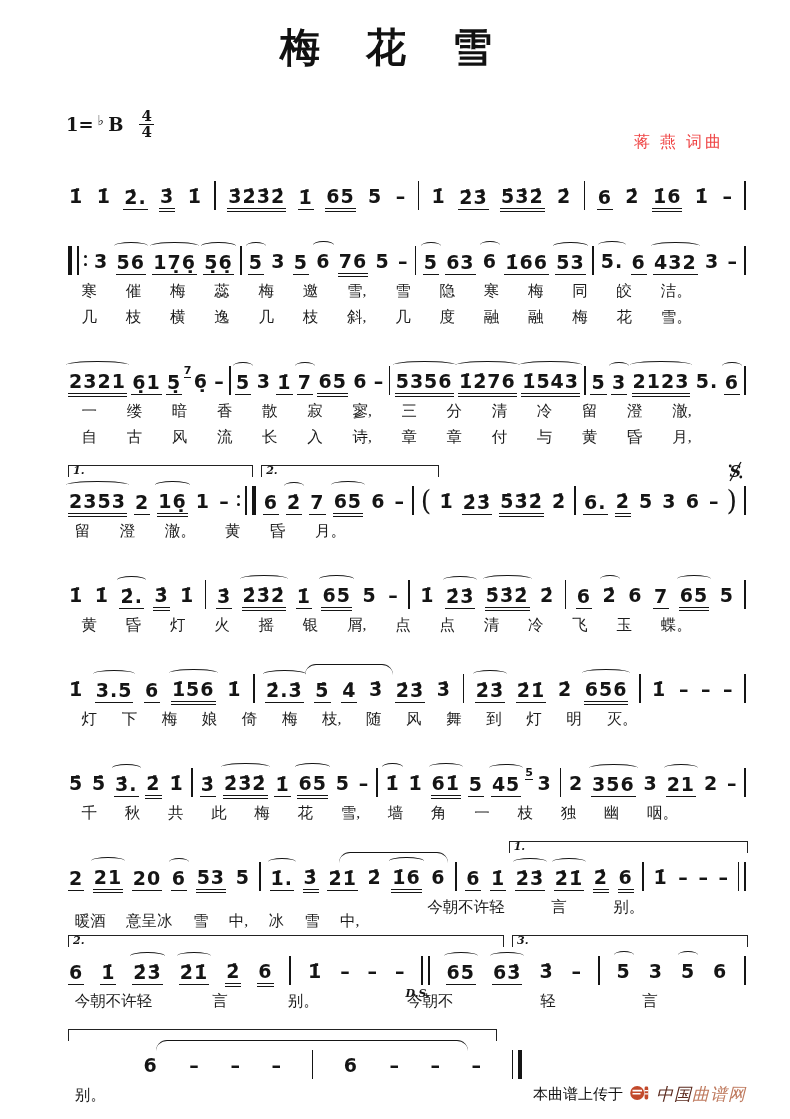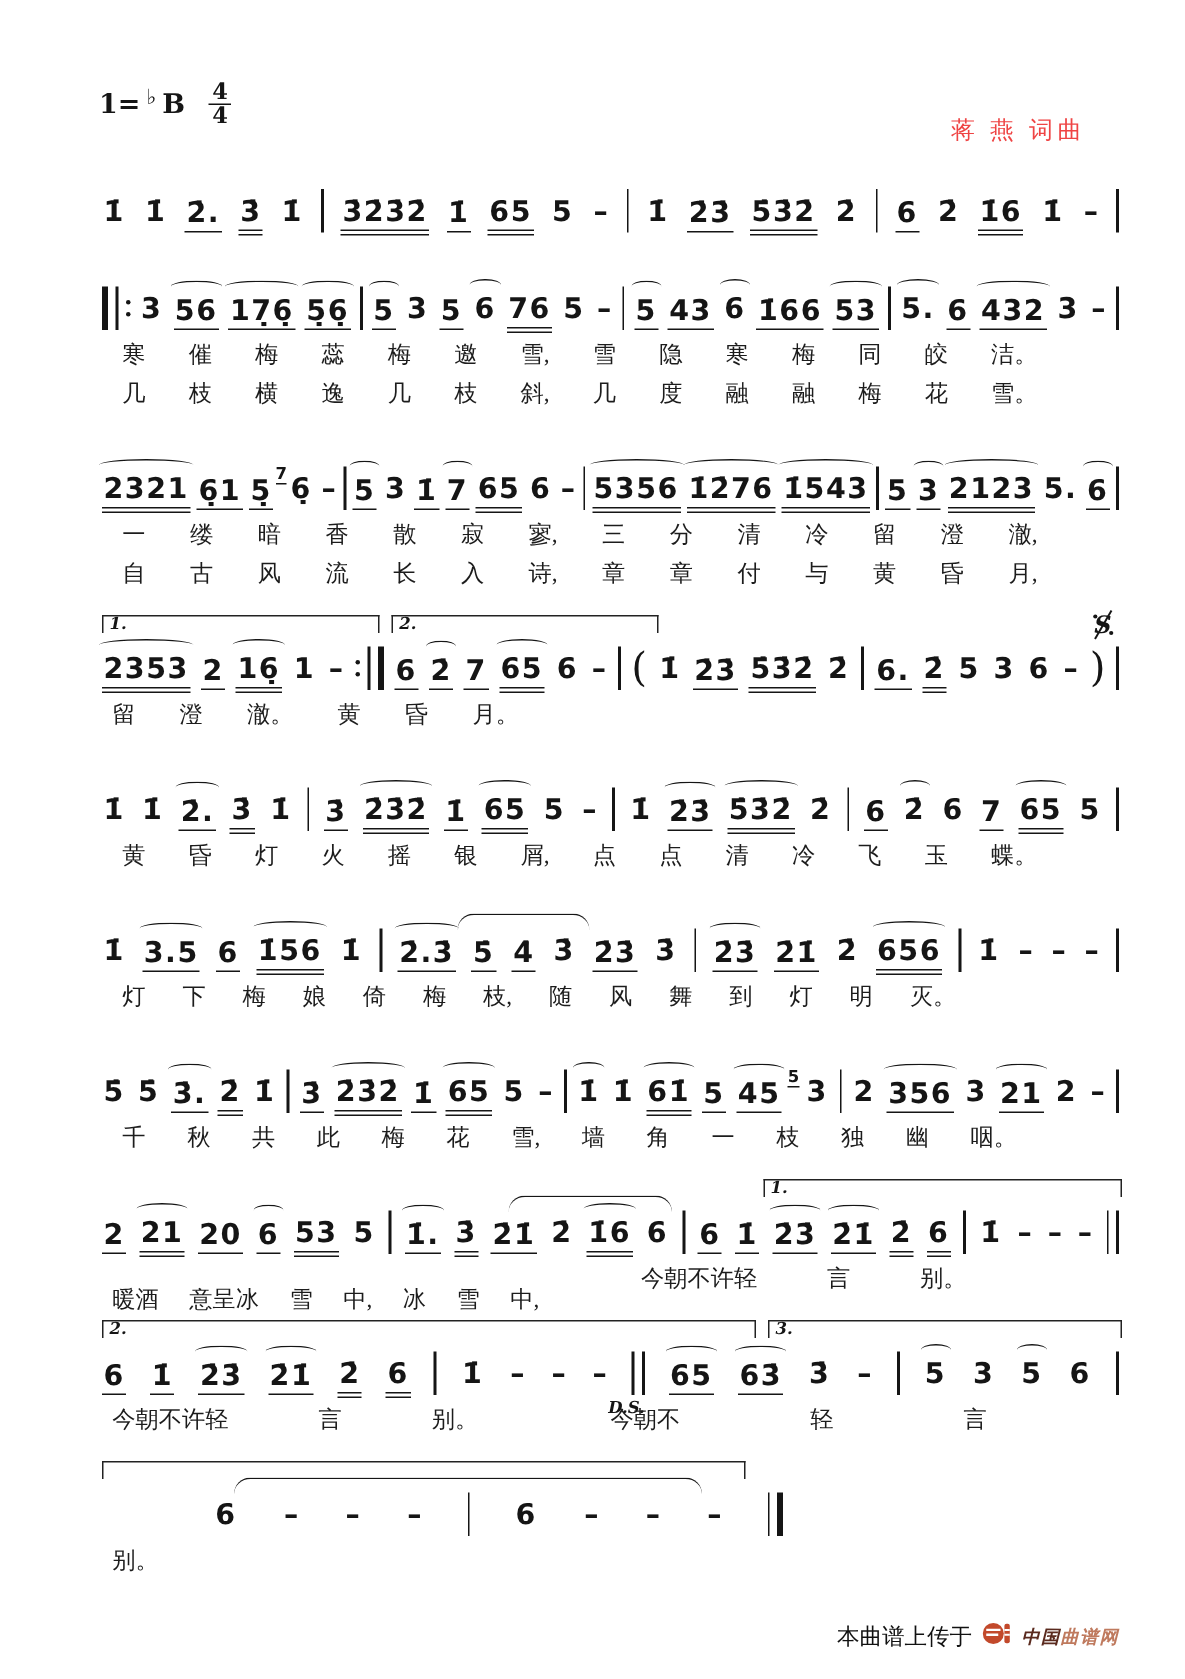--- a/index.html
+++ b/index.html
@@ -41,29 +41,30 @@
   .volta b{position:absolute;left:4px;top:-2px;font:italic 700 11px "DejaVu Serif",serif;font-weight:600;}
   .sarc{position:absolute;top:12px;height:10px;border-top:1.5px solid #151515;border-radius:12px 12px 0 0;}
   .segno{position:absolute;top:-4px;right:2px;}
   .lyrics{position:relative;margin-top:3px;}
   .lyr{position:absolute;display:flex;justify-content:space-between;
        font-family:"Liberation Serif",serif;font-size:15.5px;color:#1c1c1c;white-space:nowrap;}
   .lyr.single{justify-content:flex-start;}
   
   .footer{position:absolute;right:44px;bottom:16px;display:flex;align-items:center;gap:7px;
           font-family:"Liberation Serif",serif;font-size:15px;color:#111;justify-content:space-between;}
-  .sitename{font-weight:700;font-style:italic;font-size:12px;letter-spacing:1px;}
+  .sitename{font-weight:400;font-style:italic;font-size:17px;letter-spacing:1px;}
   .sitename .d1{font-style:italic;}
 </style>
 </head>
 <body>
 
 <div class="page">
 
   <div class="head">
+    <h1 class="title">梅 花 雪</h1>
     <div class="meta">
       <div class="keysig">
         <span>1=</span>
           <span class="flat">♭</span>
           <span>B</span>
         <span class="frac">
           <span class="num">4</span>
           <span>4</span>
         </span>
       </div>
@@ -128,21 +129,21 @@
           <span class="n">3</span>
           <span class="n u1">5</span>
           <span class="n">6<span class="arc"></span></span>
           <span class="n u2">76</span>
           <span class="n">5</span>
           <span class="n dash">–</span>
           <span class="bar">
             <i class="bl"></i>
           </span>
           <span class="n u1">5<span class="arc"></span></span>
-          <span class="n u1">43</span>
+          <span class="n u1">63</span>
           <span class="n">6<span class="arc"></span></span>
           <span class="n u1">1̇66</span>
           <span class="n u1">53<span class="arc"></span></span>
           <span class="bar">
             <i class="bl"></i>
           </span>
           <span class="n">5.<span class="arc"></span></span>
           <span class="n u1">6</span>
           <span class="n u1">432<span class="arc"></span></span>
           <span class="n">3</span>

